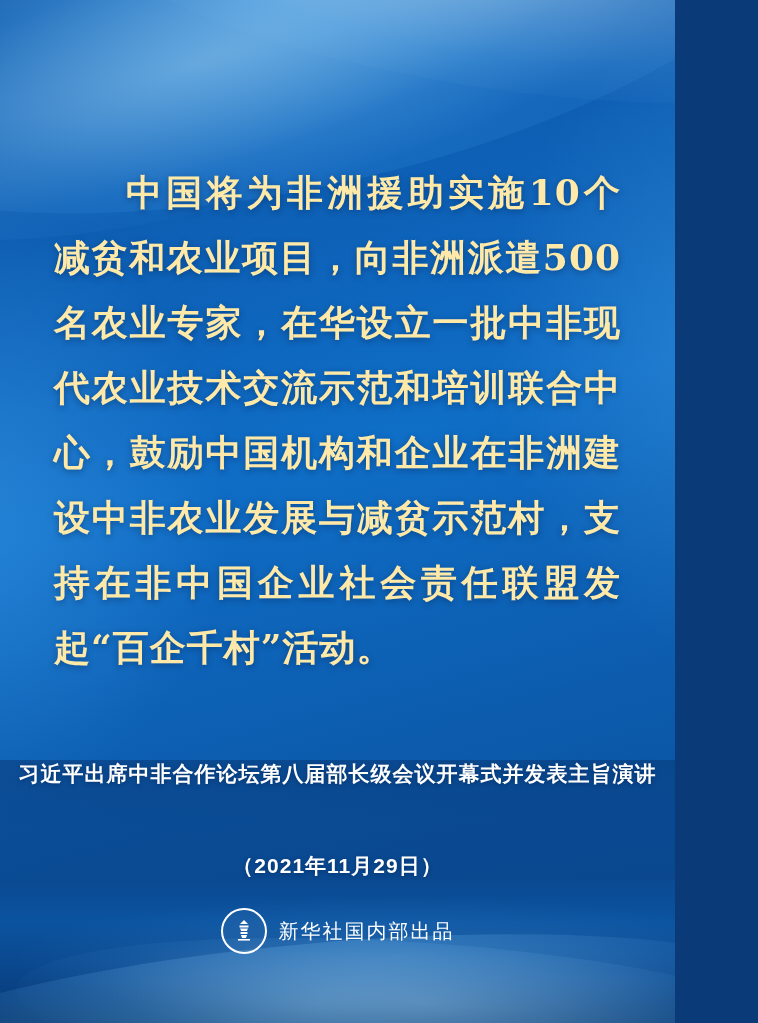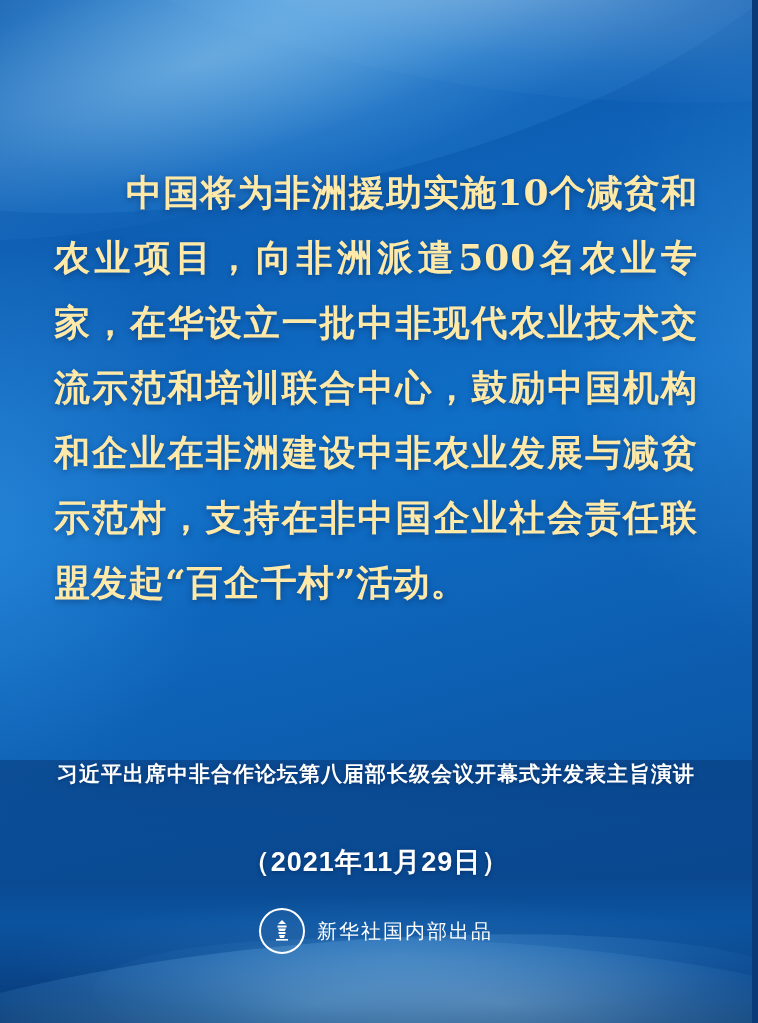--- a/index.html
+++ b/index.html
@@ -8,21 +8,21 @@
     background: #0a3a77;
   }
   body {
     width: 758px;
     height: 1023px;
     overflow: hidden;
     font-family: "Liberation Sans", sans-serif;
   }
   .poster {
     position: relative;
-    width: 752px;
+    width: 675px;
     height: 1023px;
     overflow: hidden;
     background: linear-gradient(165deg, #0b4f9e 0%, #0d5fb4 22%, #0f6ec6 45%, #0c5cae 70%, #0a4a94 100%);
   }
   
   .bg-swoosh {
     position: absolute;
     border-radius: 50%;
     pointer-events: none;
   }
@@ -105,21 +105,21 @@
     font-family: "Liberation Sans", sans-serif;
     font-weight: 700;
     font-size: 21px;
     letter-spacing: 1px;
     text-shadow: 0 1px 4px rgba(0,25,70,0.5);
   }
   .caption-line2 {
     color: #ffffff;
     font-family: "Liberation Sans", sans-serif;
     font-weight: 700;
-    font-size: 27px;
+    font-size: 21px;
     letter-spacing: 1px;
     margin-top: 10px;
     text-shadow: 0 1px 4px rgba(0,25,70,0.5);
   }
 
   
   .bottom-area {
     position: absolute;
     left: 0; right: 0;
     bottom: 0;

